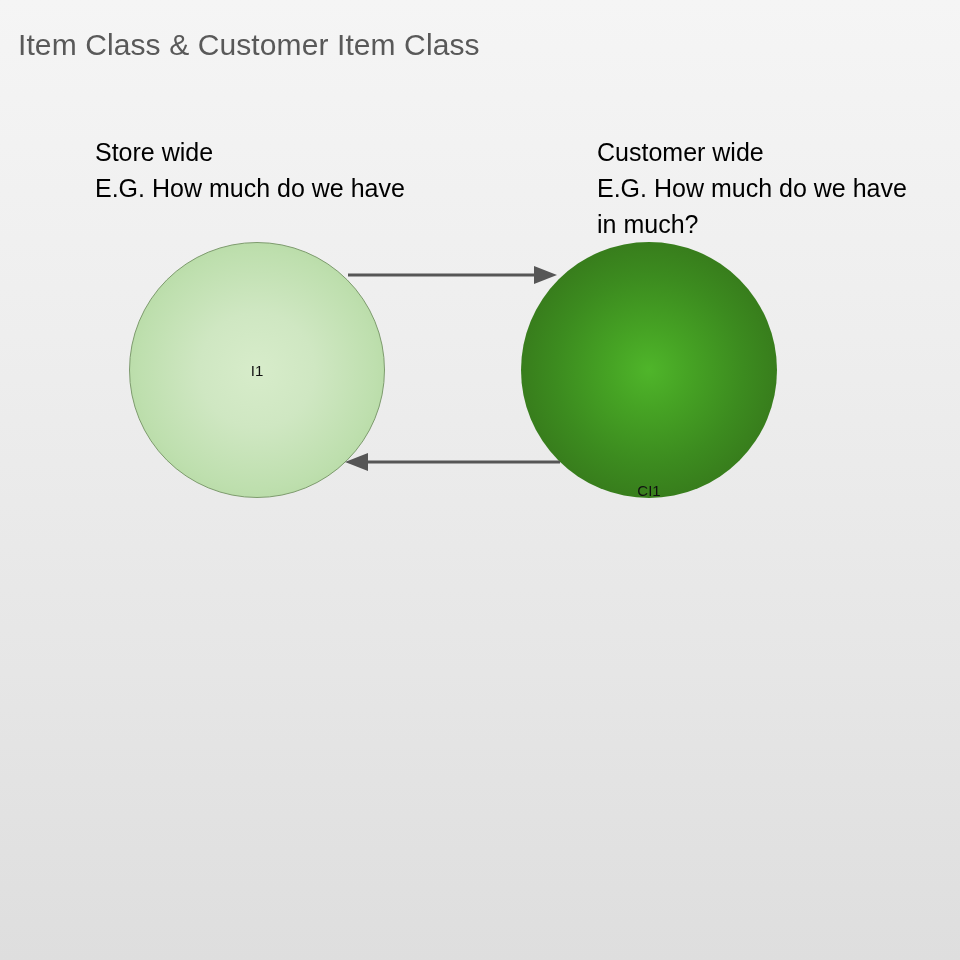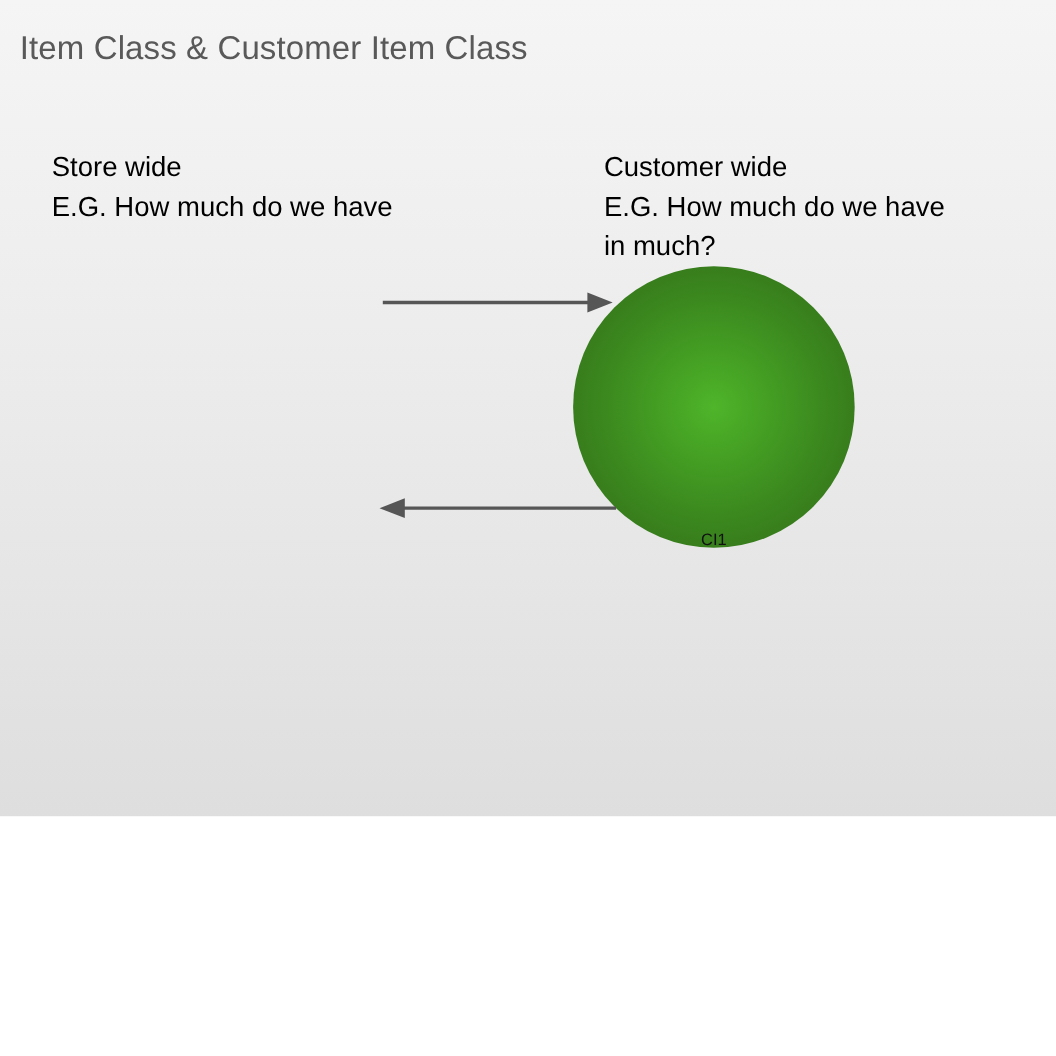--- a/index.html
+++ b/index.html
@@ -8,21 +8,21 @@
   }
   body {
     width: 960px;
     height: 960px;
     overflow: hidden;
     font-family: "Liberation Sans", sans-serif;
   }
   #slide {
     position: relative;
     width: 960px;
-    height: 742px;
+    height: 960px;
     background: linear-gradient(to bottom, #f5f5f5 0%, #eeeeee 35%, #e6e6e6 70%, #dedede 100%);
     overflow: hidden;
   }
 
   
   #slide-title {
     position: absolute;
     left: 18px;
     top: 26px;
     font-size: 30px;
@@ -37,21 +37,21 @@
   .caption {
     position: absolute;
     font-size: 25px;
     line-height: 36px;
     color: #000000;
     font-weight: 400;
     white-space: nowrap;
   }
   #caption-left  { left: 47px;  top: 134px; }
   #caption-right { left: 549px; top: 134px; }
-  .caption-line { display: block; }
+  .caption-line { display: block; margin-left: 48px; }
 
   
   .node-circle {
     position: absolute;
     width: 256px;
     height: 256px;
     border-radius: 50%;
     display: flex;
     align-items: center;
     justify-content: center;
@@ -107,20 +107,23 @@
     <span class="caption-line">Store wide</span>
     <span class="caption-line">E.G. How much do we have</span>
   </div>
 
   <div id="caption-right" class="caption">
     <span class="caption-line">Customer wide</span>
     <span class="caption-line">E.G. How much do we have</span>
     <span class="caption-line">in much?</span>
   </div>
 
+  <div id="circle-item" class="node-circle">
+    <span class="node-label">I1</span>
+  </div>
 
   <div id="circle-customer-item" class="node-circle">
     <span class="node-label">CI1</span>
   </div>
 
   <svg id="connectors" viewBox="0 0 960 960">
     <g>
       <line x1="348" y1="275" x2="543" y2="275" stroke="#565656" stroke-width="3"></line>
       <polygon points="557,275 534,266 534,284" fill="#565656"></polygon>
     </g>

